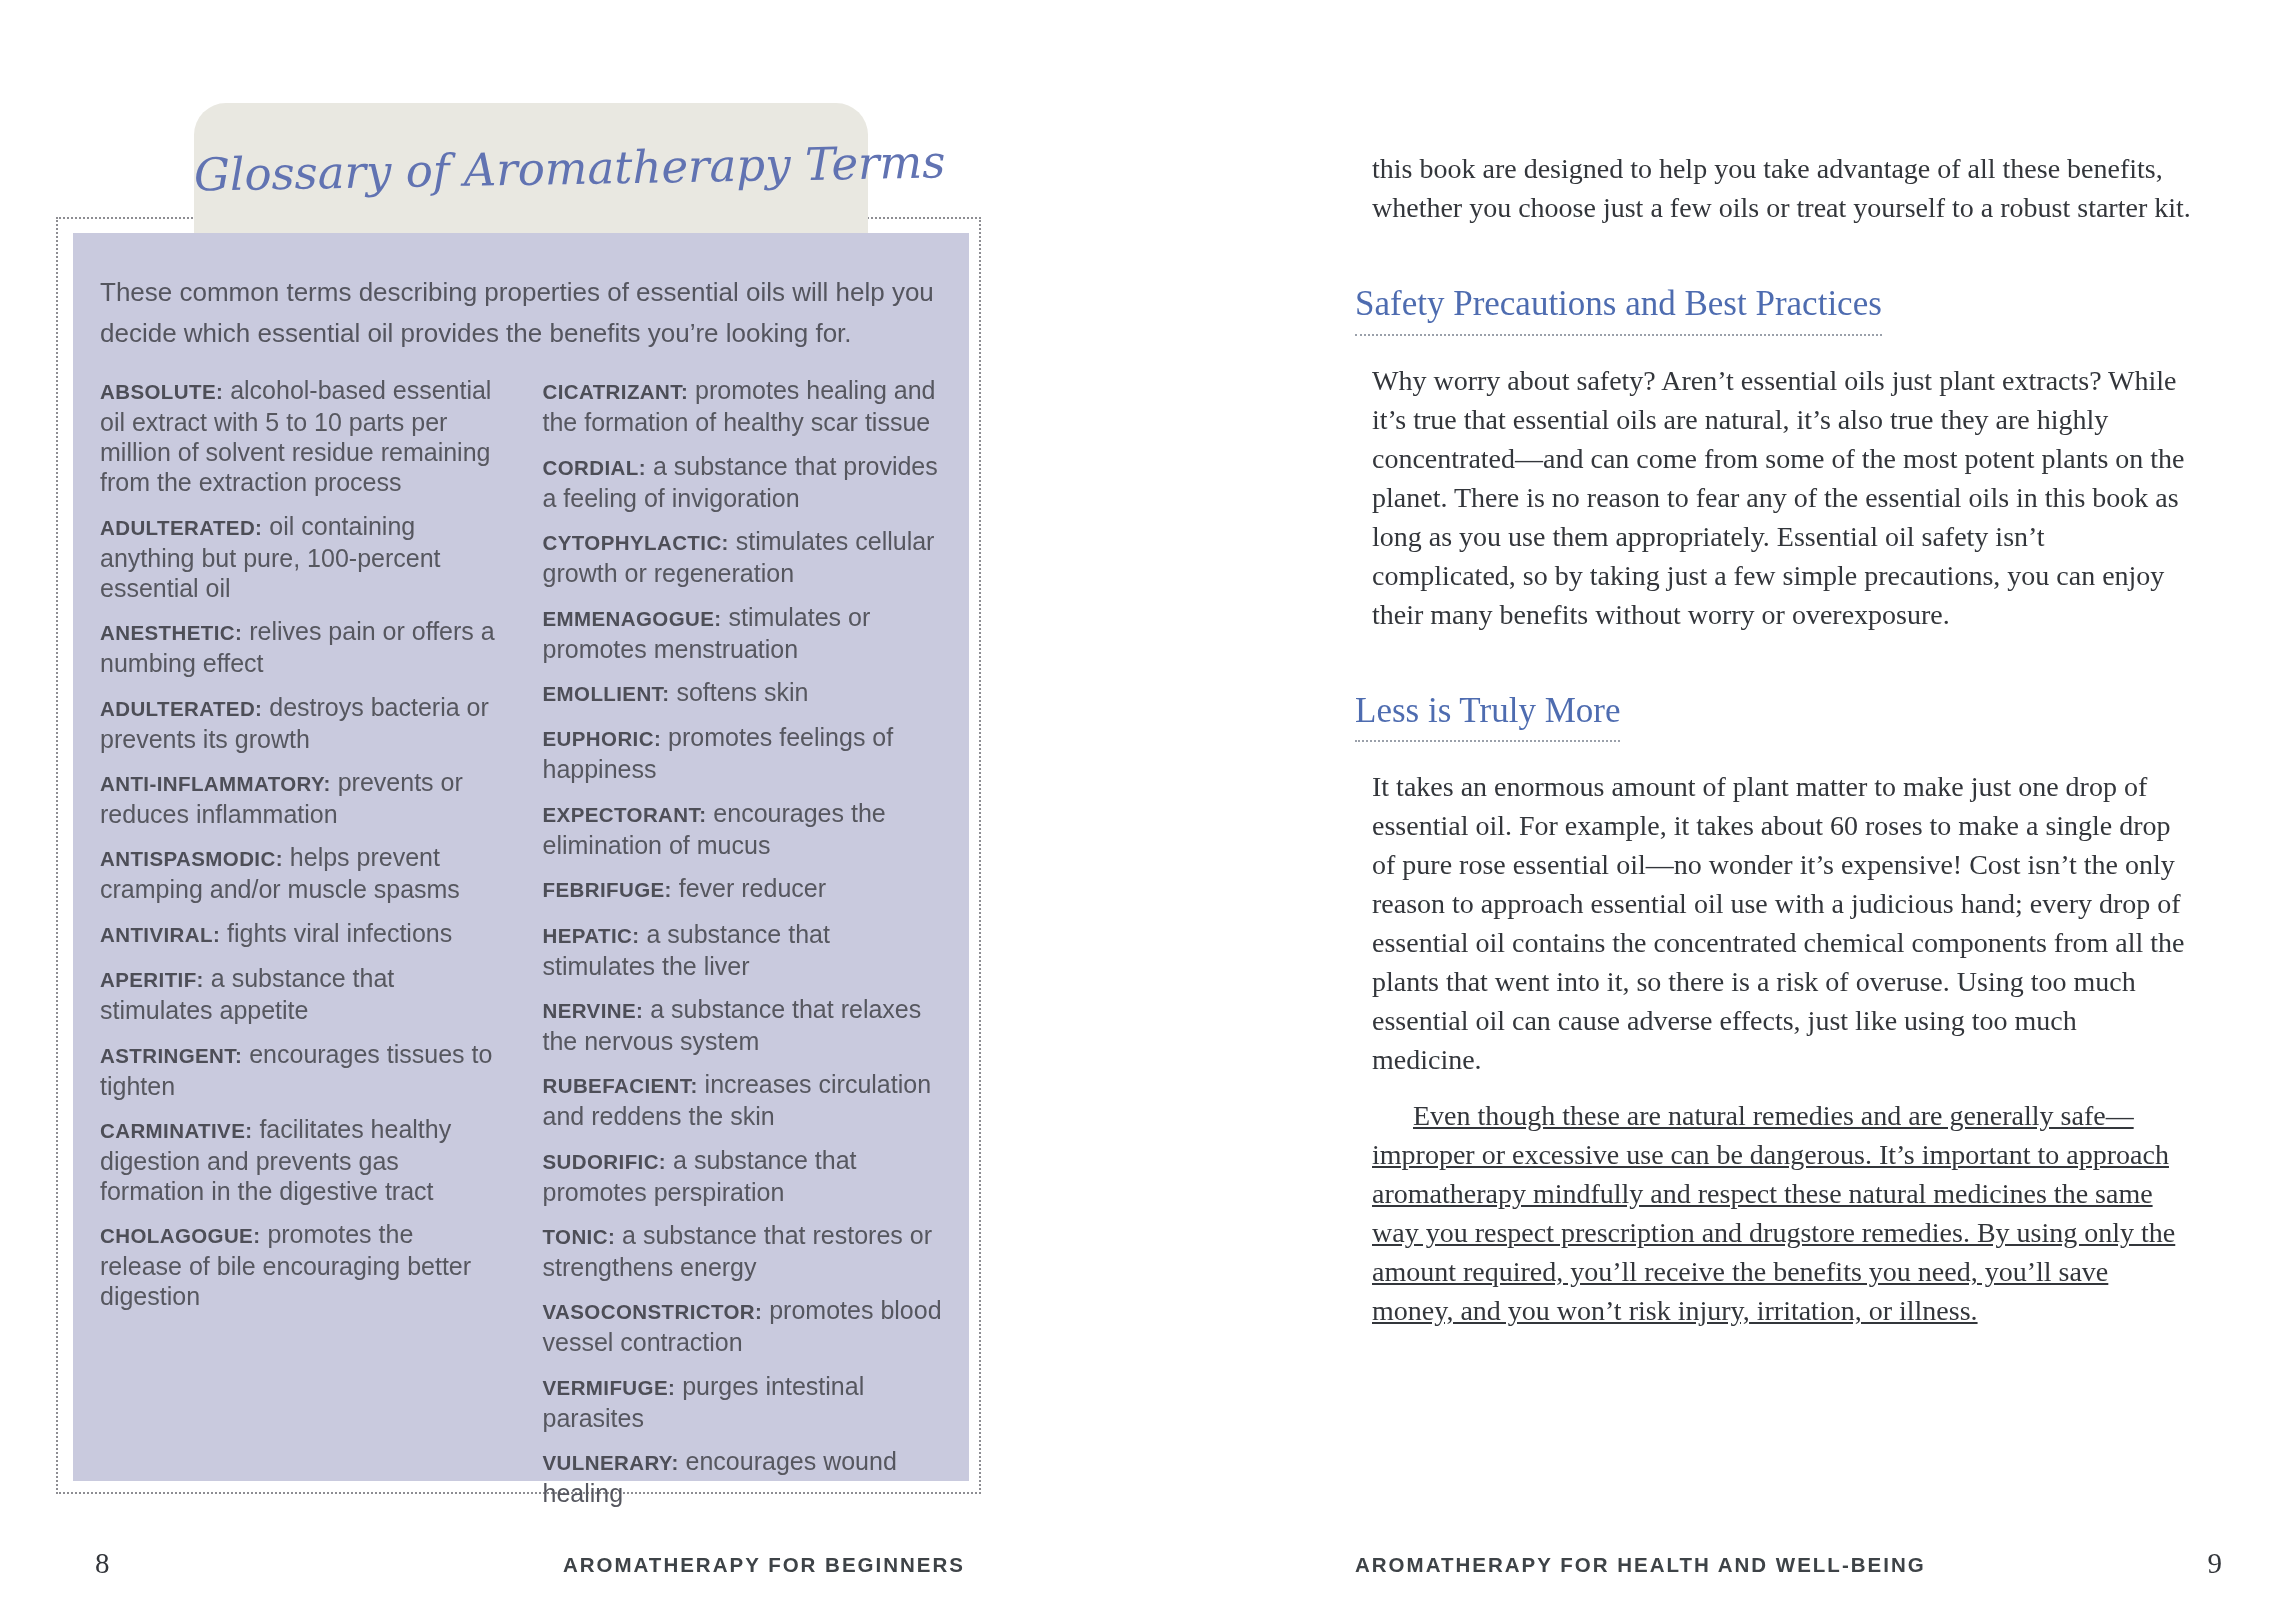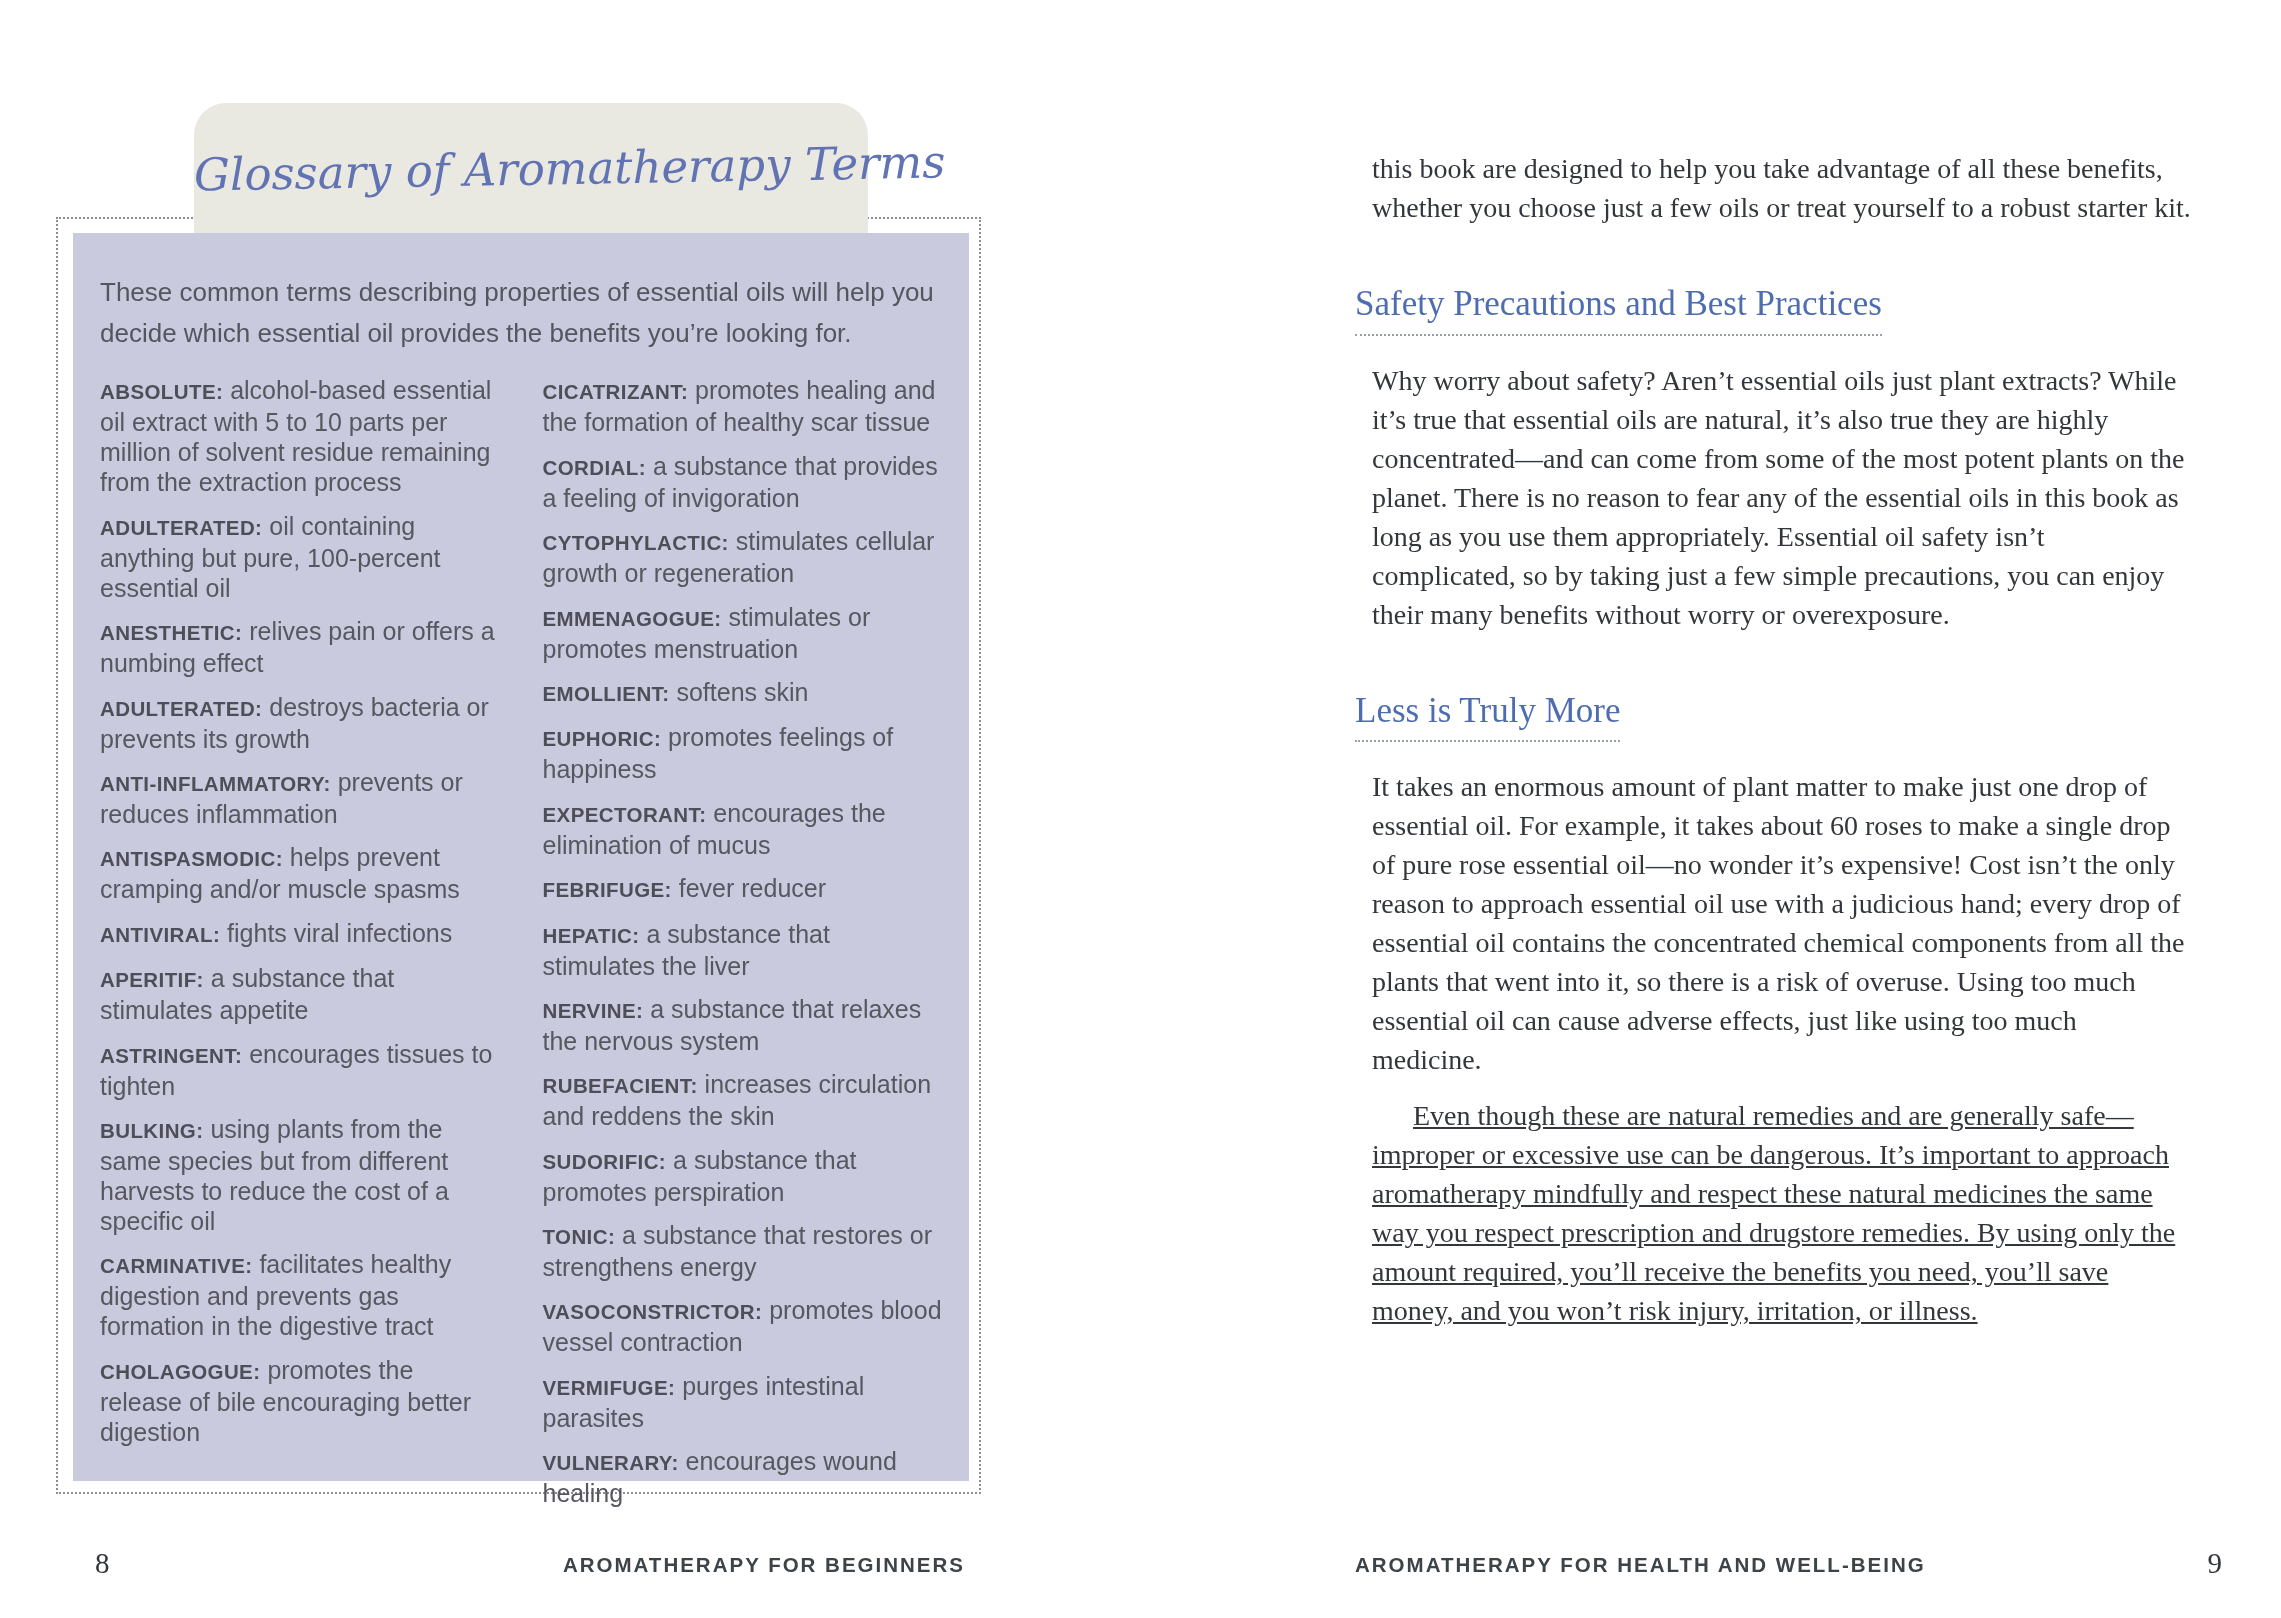--- a/index.html
+++ b/index.html
@@ -139,21 +139,20 @@
         <p class="term-entry"><span class="term-label">ANTI-INFLAMMATORY:</span> <span>prevents or reduces inflammation</span></p>
 
         <p class="term-entry"><span class="term-label">ANTISPASMODIC:</span> <span>helps prevent cramping and/or muscle spasms</span></p>
 
         <p class="term-entry"><span class="term-label">ANTIVIRAL:</span> <span>fights viral infections</span></p>
 
         <p class="term-entry"><span class="term-label">APERITIF:</span> <span>a substance that stimulates appetite</span></p>
 
         <p class="term-entry"><span class="term-label">ASTRINGENT:</span> <span>encourages tissues to tighten</span></p>
 
-        <p class="term-entry"><span class="term-label">BULKING:</span> <span>using plants from the same species but from different harvests to reduce the cost of a specific oil</span></p>
 
         <p class="term-entry"><span class="term-label">CARMINATIVE:</span> <span>facilitates healthy digestion and prevents gas formation in the digestive tract</span></p>
 
 
         <p class="term-entry"><span class="term-label">CHOLAGOGUE:</span> <span>promotes the release of bile encouraging better digestion</span></p>
 
     </div>
     <div class="glossary-col">
 
         <p class="term-entry"><span class="term-label">CICATRIZANT:</span> <span>promotes healing and the formation of healthy scar tissue</span></p>

